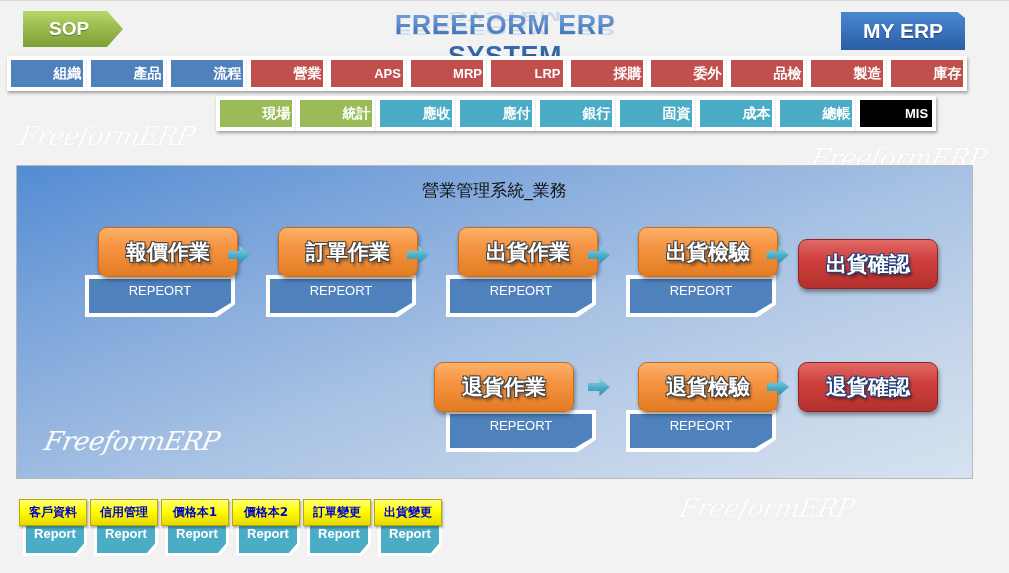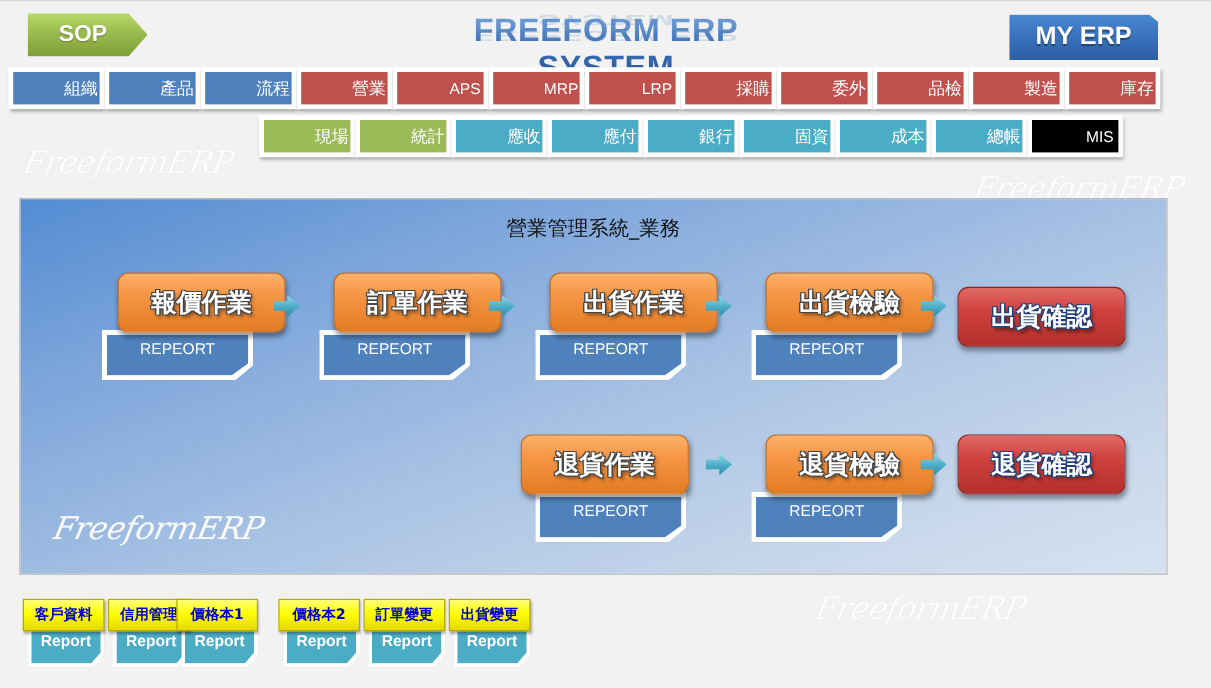--- a/index.html
+++ b/index.html
@@ -56,21 +56,21 @@
   .nav-row { position: absolute; display: flex; gap: 0; }
   .nav-row.r1 { left: 7px; top: 55px; }
   .nav-row.r2 { left: 216px; top: 95px; }
   .nav-btn {
     width: 80px; height: 35px; background: #fff; padding: 4px;
     box-shadow: 1px 2px 3px rgba(0,0,0,0.35); margin-right: 0;
     cursor: pointer;
   }
   .nav-btn .inner {
     width: 100%; height: 100%; display: flex; align-items: center; justify-content: center;
-    color: #fff; font-weight: normal; font-size: 14px; padding-left: 41px;
+    color: #fff; font-weight: bold; font-size: 14px; padding-left: 41px;
   }
   .nav-btn .inner.latin { font-family: "Liberation Sans", sans-serif; font-size: 13px; }
   .c-blue .inner { background: #4f81bd; }
   .c-red .inner { background: #c0504d; }
   .c-green .inner { background: #9bbb59; }
   .c-teal .inner { background: #4bacc6; }
   .c-black .inner { background: #000; }
 
   
   .wm {
@@ -99,21 +99,21 @@
     text-shadow: -1px -1px 0 #444, 1px -1px 0 #444, -1px 1px 0 #444, 1px 1px 0 #444, 2px 3px 3px rgba(0,0,0,0.5);
     box-shadow: 1px 3px 4px rgba(0,0,0,0.4);
     cursor: pointer; z-index: 2;
   }
   .proc.orange { background: linear-gradient(180deg, #fbb26a 0%, #f79646 35%, #e27c22 100%); border: 1px solid #c86b1a; margin-left: 20px; }
   .proc.red {
     background: linear-gradient(180deg, #e06a66 0%, #d0403d 40%, #b3302c 100%); border: 1px solid #8e2522;
     text-shadow: -1px -1px 0 #1f3f7a, 1px -1px 0 #1f3f7a, -1px 1px 0 #1f3f7a, 1px 1px 0 #1f3f7a, 2px 3px 3px rgba(0,0,0,0.5);
   }
   .report {
-    position: absolute; width: 126px; height: 42px; background: #fff; padding: 4px; z-index: 1;
+    position: absolute; width: 150px; height: 42px; background: #fff; padding: 4px; z-index: 1;
     box-shadow: 1px 2px 3px rgba(0,0,0,0.3); cursor: pointer;
     clip-path: polygon(0 0, 100% 0, 100% 70%, 88% 100%, 0 100%);
   }
   .report .inner {
     width: 100%; height: 100%; background: #4f81bd; color: #fff;
     font-family: "Liberation Sans", sans-serif; font-size: 13px; text-align: center; padding-top: 4px;
     clip-path: polygon(0 0, 100% 0, 100% 70%, 88% 100%, 0 100%);
   }
   .arrow {
     position: absolute; width: 22px; height: 18px; z-index: 2;
@@ -280,21 +280,21 @@
   <div class="rep">
       <div class="inner">Report</div>
     </div>
 </div>
 <div class="mini" style="left:90px;">
   <div class="head">信用管理</div>
   <div class="rep">
       <div class="inner">Report</div>
     </div>
 </div>
-<div class="mini" style="left:147px;">
+<div class="mini" style="left:161px;">
   <div class="head">價格本1</div>
   <div class="rep">
       <div class="inner">Report</div>
     </div>
 </div>
 <div class="mini" style="left:232px;">
   <div class="head">價格本2</div>
   <div class="rep">
       <div class="inner">Report</div>
     </div>

